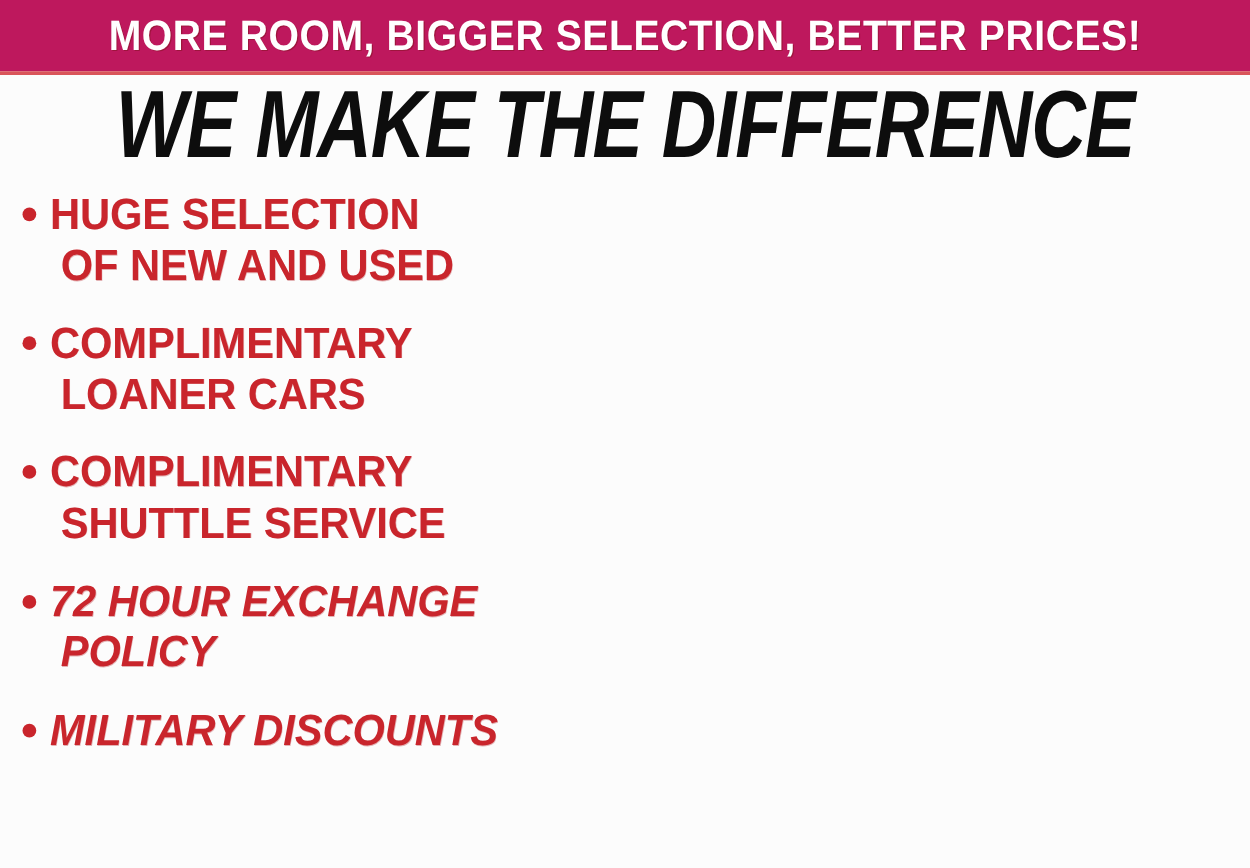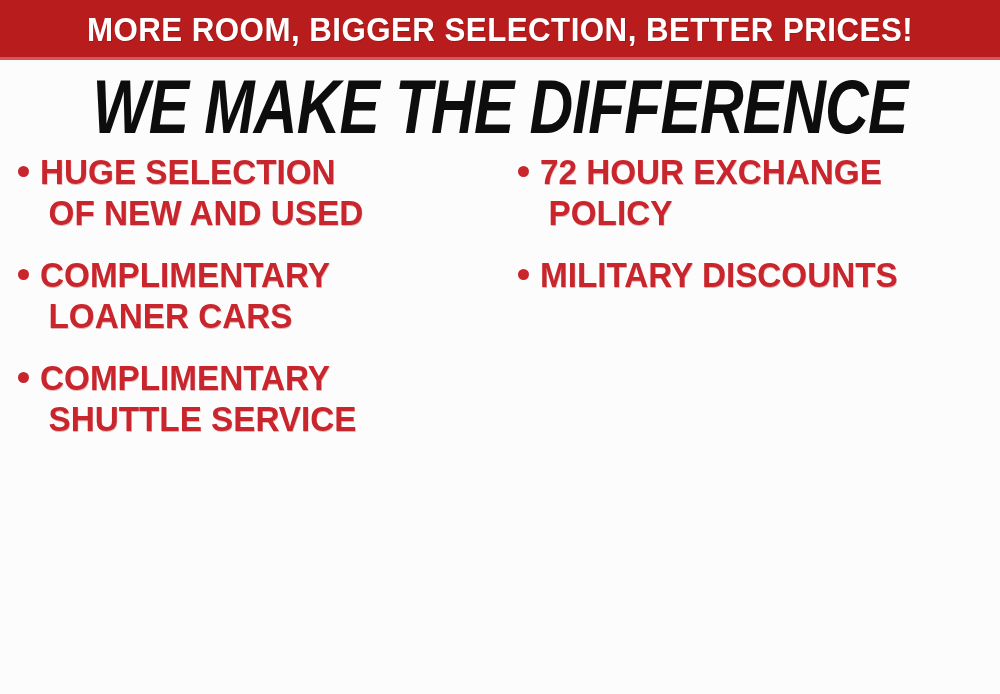--- a/index.html
+++ b/index.html
@@ -21,21 +21,21 @@
     overflow: hidden;
   }
 
   
   .banner {
     position: absolute;
     left: 0;
     top: 0;
     width: 1000px;
     height: 57px;
-    background: #b91c1c;
+    background: #be185d;
     display: flex;
     align-items: center;
     justify-content: center;
   }
   .banner-text {
     color: #ffffff;
     font-family: "Liberation Sans", sans-serif;
     font-weight: bold;
     font-size: 34px;
     letter-spacing: 0.5px;
@@ -55,21 +55,21 @@
   }
 
   
   .headline-wrap {
     position: absolute;
     left: 0;
     top: 64px;
     width: 1000px;
     height: 78px;
     display: flex;
-    align-items: flex-end;
+    align-items: flex-start;
     justify-content: center;
   }
   .headline {
     color: #0d0d0d;
     font-family: "Liberation Sans", sans-serif;
     font-weight: bold;
     font-style: italic;
     font-size: 72px;
     line-height: 1;
     white-space: nowrap;
@@ -80,33 +80,35 @@
 
   
   .columns {
     position: absolute;
     left: 0;
     top: 152px;
     width: 1000px;
     height: 542px;
     display: flex;
     align-items: flex-start;
+    flex-direction: column;
   }
   .col {
     box-sizing: border-box;
   }
   .col-left {
     width: 500px;
     padding-left: 18px;
     padding-right: 6px;
   }
   .col-right {
     width: 500px;
     padding-left: 18px;
     padding-right: 0px;
+    font-style: italic;
   }
 
   .item {
     display: flex;
     align-items: flex-start;
     margin-bottom: 22px;
   }
   .bullet {
     flex: 0 0 auto;
     width: 11px;

